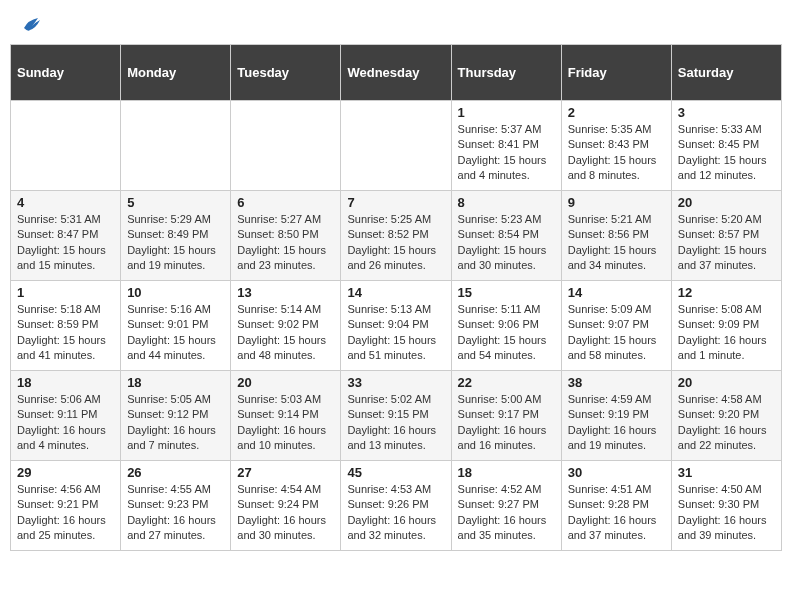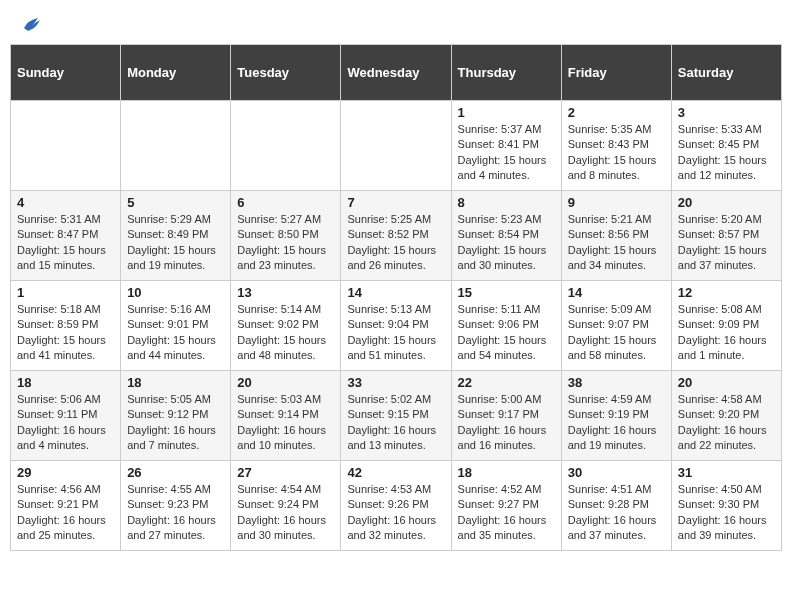--- a/index.html
+++ b/index.html
@@ -235,21 +235,21 @@
         </td>
         <td>
           <div class="day-number">26</div>
           <div class="day-info">Sunrise: 4:55 AM<br>Sunset: 9:23 PM<br>Daylight: 16 hours<br>and 27 minutes.</div>
         </td>
         <td>
           <div class="day-number">27</div>
           <div class="day-info">Sunrise: 4:54 AM<br>Sunset: 9:24 PM<br>Daylight: 16 hours<br>and 30 minutes.</div>
         </td>
         <td>
-          <div class="day-number">42</div>
+          <div class="day-number">45</div>
           <div class="day-info">Sunrise: 4:53 AM<br>Sunset: 9:26 PM<br>Daylight: 16 hours<br>and 32 minutes.</div>
         </td>
         <td>
           <div class="day-number">18</div>
           <div class="day-info">Sunrise: 4:52 AM<br>Sunset: 9:27 PM<br>Daylight: 16 hours<br>and 35 minutes.</div>
         </td>
         <td>
           <div class="day-number">30</div>
           <div class="day-info">Sunrise: 4:51 AM<br>Sunset: 9:28 PM<br>Daylight: 16 hours<br>and 37 minutes.</div>
         </td>

